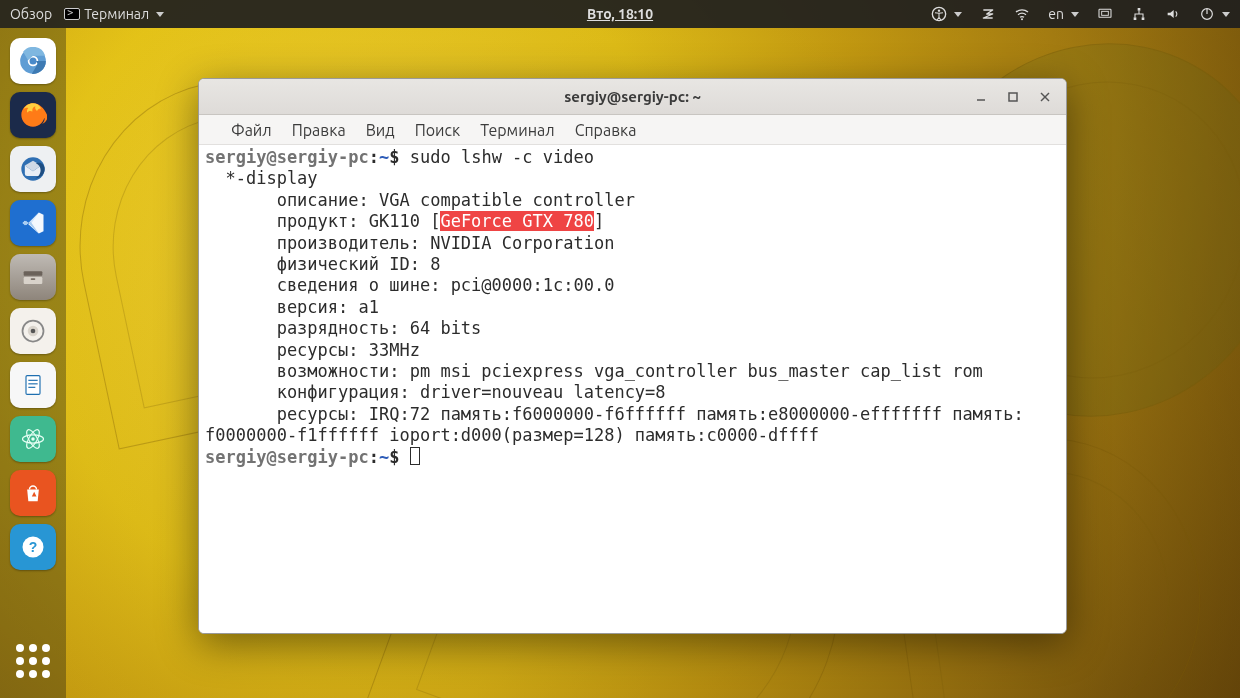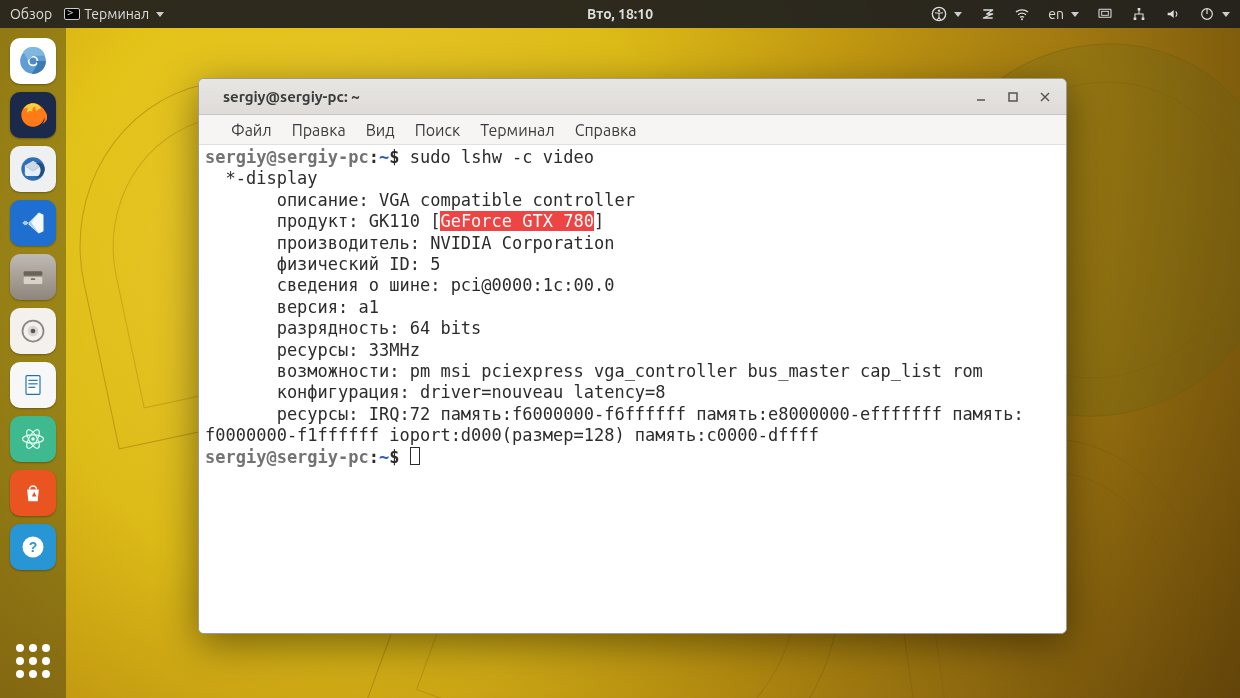--- a/index.html
+++ b/index.html
@@ -15,21 +15,21 @@
   .leaf::after{content:"";position:absolute;inset:10%;border:1px solid rgba(120,90,10,0.25);border-radius:inherit;}
 
   
   #top-panel {
     position: absolute; top:0; left:0; right:0; height:28px;
     background: rgba(30,30,30,0.92); color:#ddd;
     display:flex; align-items:center; font-size:14px;
     padding: 0 10px; z-index:50;
   }
   #top-panel .left { display:flex; align-items:center; gap:12px; }
-  #top-panel .center { position:absolute; left:50%; transform:translateX(-50%); font-weight:600; }
+  #top-panel .center { position:absolute; left:50%; transform:translateX(-50%); font-weight:600;text-decoration:underline; }
   #top-panel .right { margin-left:auto; display:flex; gap:18px; }
   .panel-item { display:flex; align-items:center; gap:4px; cursor:pointer; }
   .term-ico { width:16px; height:12px; border:1px solid #ccc; border-radius:2px; background:#000; position:relative;}
   .term-ico::after{content:">";position:absolute;top:-2px;left:2px;color:#ccc;font-size:10px;font-family:monospace;}
   .arrow-down{display:inline-block;width:0;height:0;border-left:4px solid transparent;border-right:4px solid transparent;border-top:5px solid #ccc;margin-left:3px;}
 
   
   #dock {
     position:absolute; top:28px; bottom:0; left:0; width:66px;
     background: rgba(20,20,20,0.35);
@@ -43,22 +43,22 @@
 
   
   #terminal-window {
     position:absolute; left:198px; top:78px; width:869px; height:556px;
     background:#fff; border:1px solid #9a9a9a; border-radius:6px;
     box-shadow: 0 10px 40px rgba(0,0,0,0.45);
     display:flex; flex-direction:column; overflow:hidden; z-index:60;
   }
   .titlebar{
     height:36px; background:linear-gradient(#e8e6e3,#dedbd8);
-    border-bottom:1px solid #c8c5c1; display:flex; align-items:center; justify-content:flex-start;
-    position:relative; font-weight:600; color:#3b3b3b; font-size:15px;padding-left:24px;
+    border-bottom:1px solid #c8c5c1; display:flex; align-items:center; justify-content:center;
+    position:relative; font-weight:600; color:#3b3b3b; font-size:15px;
   }
   .win-controls{position:absolute; right:6px; top:0; bottom:0; display:flex; align-items:center; gap:2px;}
   .win-btn{width:30px;height:24px;border-radius:3px;display:flex;align-items:center;justify-content:center;cursor:pointer;}
   .win-btn svg{width:12px;height:12px;stroke:#555;stroke-width:1.5;fill:none;}
 
   .menubar{
     height:30px; background:#f6f5f4; border-bottom:1px solid #e2e0de;
     display:flex; align-items:center; gap:4px; padding:0 24px; font-size:16px; color:#3c3c3c;
   }
   .menubar span{padding:3px 8px;border-radius:3px;cursor:pointer;}
@@ -262,21 +262,21 @@
     <span>Вид</span>
     <span>Поиск</span>
     <span>Терминал</span>
     <span>Справка</span>
   </div>
   <div class="term-body"><span class="prompt-user">sergiy@sergiy-pc</span><span class="prompt-colon">:</span><span class="prompt-path">~</span><span class="prompt-colon">$ </span><span>sudo lshw -c video</span>
 <span>  *-display</span>
 <span>       описание: VGA compatible controller</span>
 <span>       продукт: GK110 [</span><span class="sel">GeForce GTX 780</span><span>]</span>
 <span>       производитель: NVIDIA Corporation</span>
-<span>       физический ID: 5</span>
+<span>       физический ID: 8</span>
 <span>       сведения о шине: pci@0000:1c:00.0</span>
 <span>       версия: a1</span>
 <span>       разрядность: 64 bits</span>
 <span>       ресурсы: 33MHz</span>
 <span>       возможности: pm msi pciexpress vga_controller bus_master cap_list rom</span>
 <span>       конфигурация: driver=nouveau latency=8</span>
 <span>       ресурсы: IRQ:72 память:f6000000-f6ffffff память:e8000000-efffffff память:</span>
 <span>f0000000-f1ffffff ioport:d000(размер=128) память:c0000-dffff</span>
 <span class="prompt-user">sergiy@sergiy-pc</span><span class="prompt-colon">:</span><span class="prompt-path">~</span><span class="prompt-colon">$ </span><span class="cursor"></span></div>
 </div>

